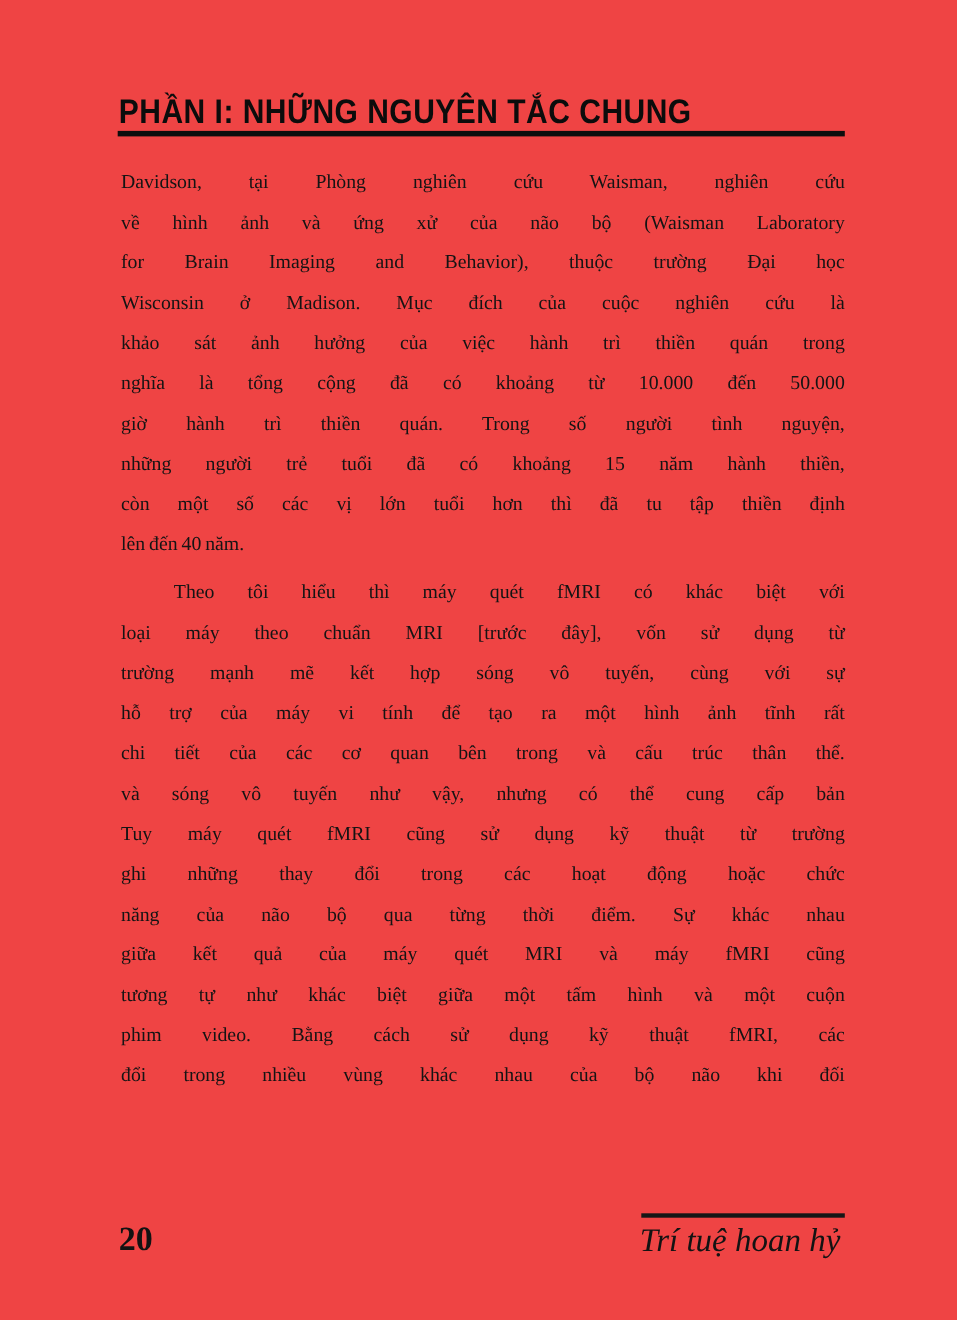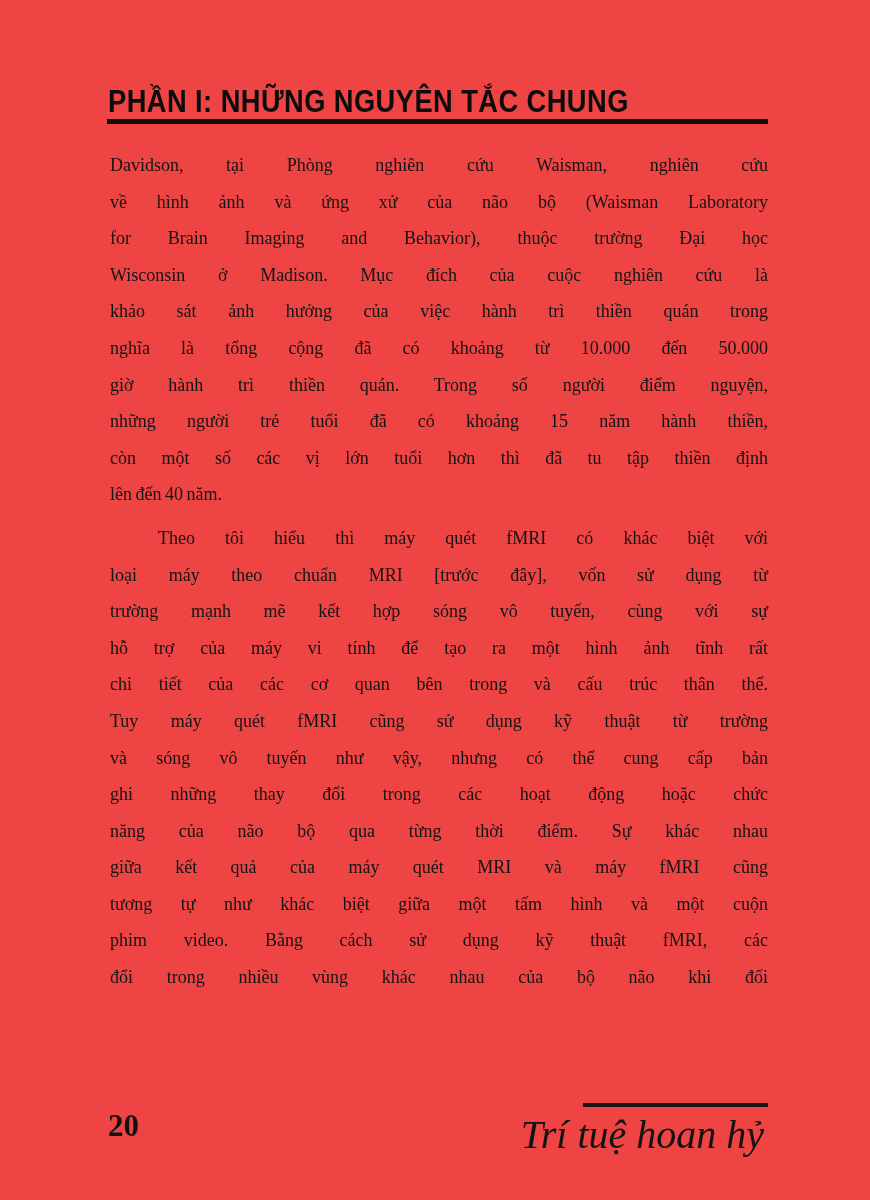--- a/index.html
+++ b/index.html
@@ -85,21 +85,21 @@
     width: 185px;
     height: 4px;
     background: #161616;
   }
   .running-title {
     position: absolute;
     left: 480px;
     top: 1111px;
     width: 284px;
     text-align: right;
-    font-size: 40px;
+    font-size: 30px;
     font-style: italic;
     color: #131313;
   }
 </style>
 </head>
 <body>
 
 <div class="page">
 
   <div class="chapter-header">
@@ -109,34 +109,34 @@
 
   <div class="body-text">
 
     <div class="para para1">
       <div class="line">Davidson, tại Phòng nghiên cứu Waisman, nghiên cứu</div>
       <div class="line"><span>về hình ảnh và ứng xử của não bộ </span><span class="it">(Waisman Laboratory</span></div>
       <div class="line"><span class="it">for Brain Imaging and Behavior), </span><span>thuộc trường Đại học</span></div>
       <div class="line">Wisconsin ở Madison. Mục đích của cuộc nghiên cứu là</div>
       <div class="line">khảo sát ảnh hưởng của việc hành trì thiền quán trong</div>
       <div class="line">nghĩa là tổng cộng đã có khoảng từ 10.000 đến 50.000</div>
-      <div class="line">giờ hành trì thiền quán. Trong số người điểm nguyện,</div>
+      <div class="line">giờ hành trì thiền quán. Trong số người tình nguyện,</div>
       <div class="line">những người trẻ tuổi đã có khoảng 15 năm hành thiền,</div>
       <div class="line">còn một số các vị lớn tuổi hơn thì đã tu tập thiền định</div>
       <div class="line para-end">lên đến 40 năm.</div>
     </div>
 
     <div class="para para2">
       <div class="line indent">Theo tôi hiểu thì máy quét fMRI có khác biệt với</div>
       <div class="line">loại máy theo chuẩn MRI [trước đây], vốn sử dụng từ</div>
       <div class="line">trường mạnh mẽ kết hợp sóng vô tuyến, cùng với sự</div>
       <div class="line">hỗ trợ của máy vi tính để tạo ra một hình ảnh tĩnh rất</div>
       <div class="line">chi tiết của các cơ quan bên trong và cấu trúc thân thể.</div>
+      <div class="line">và sóng vô tuyến như vậy, nhưng có thể cung cấp bản</div>
       <div class="line">Tuy máy quét fMRI cũng sử dụng kỹ thuật từ trường</div>
-      <div class="line">và sóng vô tuyến như vậy, nhưng có thể cung cấp bản</div>
       <div class="line">ghi những thay đổi trong các hoạt động hoặc chức</div>
       <div class="line">năng của não bộ qua từng thời điểm. Sự khác nhau</div>
       <div class="line">giữa kết quả của máy quét MRI và máy fMRI cũng</div>
       <div class="line">tương tự như khác biệt giữa một tấm hình và một cuộn</div>
       <div class="line">phim video. Bằng cách sử dụng kỹ thuật fMRI, các</div>
       <div class="line">đổi trong nhiều vùng khác nhau của bộ não khi đối</div>
     </div>
 
   </div>
 

